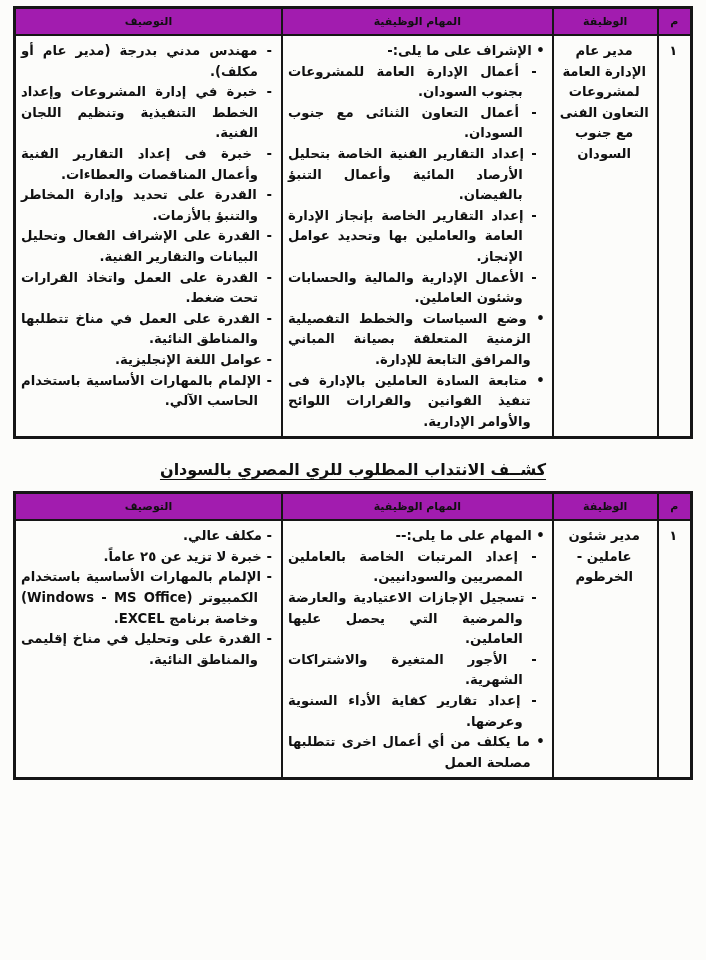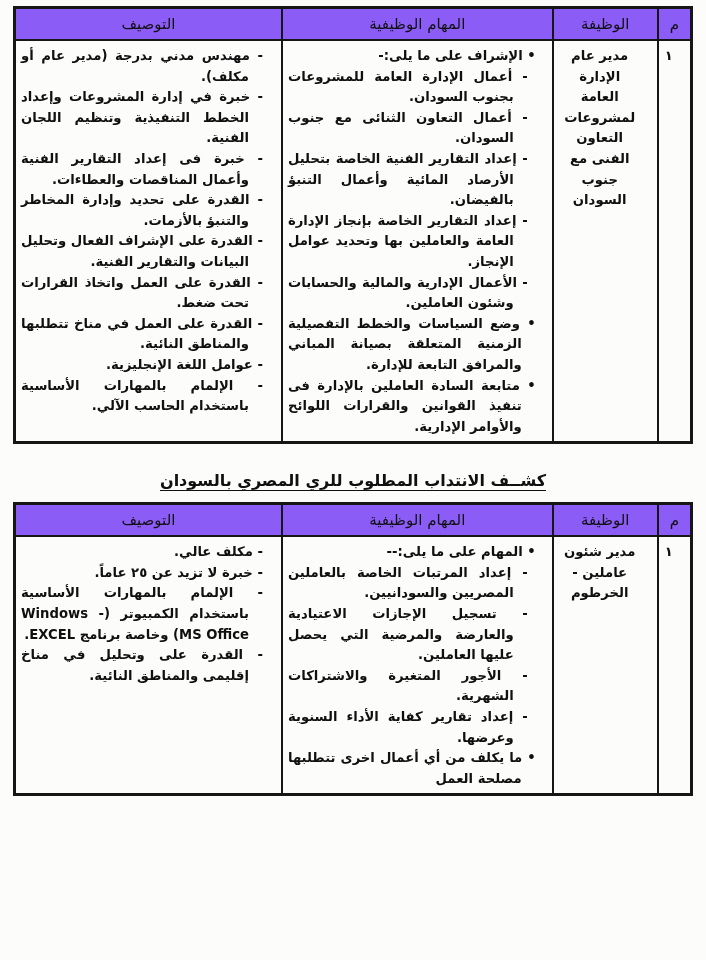--- a/index.html
+++ b/index.html
@@ -14,41 +14,41 @@
   .page { padding: 6px 13px 0 13px; }
   .doc-title {
     text-align: center;
     font-size: 16px;
     font-weight: bold;
     text-decoration: underline;
     text-underline-offset: 4px;
     margin: 6px 0 11px 0;
     letter-spacing: 0.2px;
   }
-  .title2 { margin-top: 27px; margin-bottom: 12px; }
+  .title2 { margin-top: 21px; margin-bottom: 12px; }
   table.sheet {
     width: 100%;
     border-collapse: collapse;
     table-layout: fixed;
     border: 3px solid #161616;
     background: #fcfcfa;
   }
   table.sheet th {
-    background: #8b5cf6;
+    background: #a21caf;
     border: 2px solid #161616;
     border-bottom: 2.5px solid #161616;
-    font-size: 15px;
-    font-weight: normal;
+    font-size: 11px;
+    font-weight: bold;
     padding: 6px 4px;
     text-align: center;
   }
   table.sheet td {
     border: 2px solid #161616;
     vertical-align: top;
-    padding: 5px 16px 4px 5px;
+    padding: 5px 7px 4px 5px;
     font-size: 13.2px;
     font-weight: bold;
     line-height: 1.56;
   }
   col.c-num  { width: 5%; }
   col.c-job  { width: 15.5%; }
   col.c-task { width: 40%; }
   col.c-desc { width: 39.5%; }
   td.cell-num, td.cell-job {
     vertical-align: middle;

